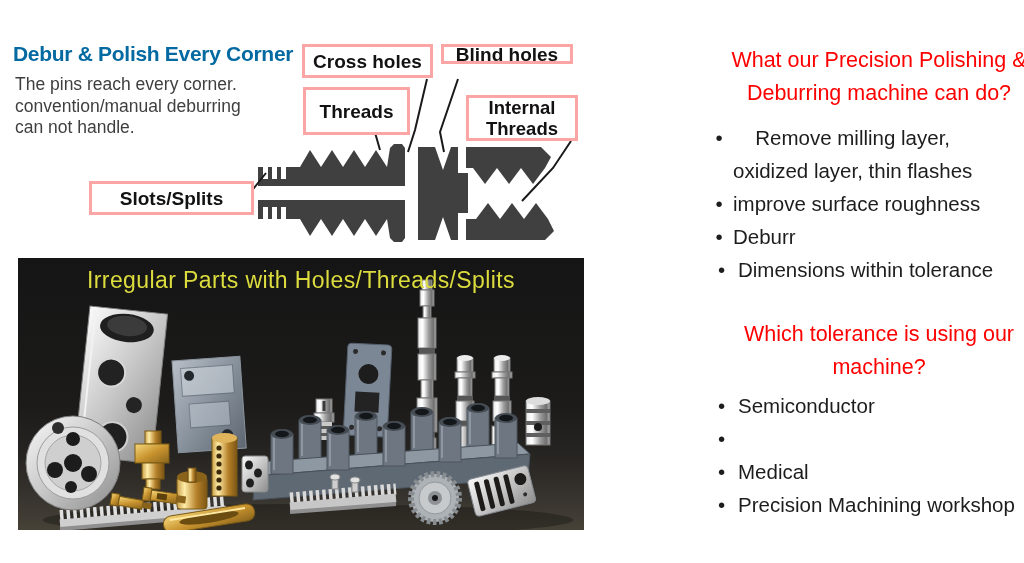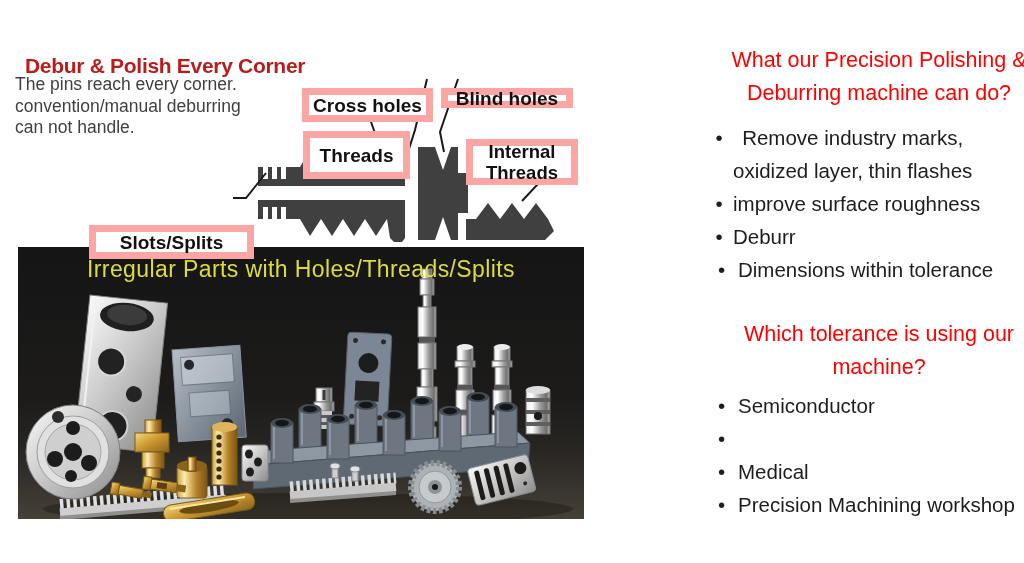--- a/index.html
+++ b/index.html
@@ -3,45 +3,45 @@
 <meta charset="utf-8">
 <style>
   html,body{margin:0;padding:0;}
   body{background:#e8e8e8;}
   .slide{
     position:relative;width:1024px;height:563px;background:#ffffff;
     font-family:"Liberation Sans",sans-serif;overflow:hidden;
   }
   
   .main-heading{
-    position:absolute;left:13px;top:42px;margin:12px;
-    font-size:21px;font-weight:700;color:#b91c1c;letter-spacing:-0.3px;
+    position:absolute;left:13px;top:42px;margin:0;
+    font-size:21px;font-weight:700;color:#0369a1;letter-spacing:-0.3px;
     white-space:nowrap;z-index:2;
   }
   .desc{
     position:absolute;left:15px;top:74px;width:300px;
     font-size:17.5px;line-height:21.5px;color:var(--text-gray,#3f3f3f);z-index:2;
   }
   .desc div{white-space:nowrap;}
   
   .diagram-svg{position:absolute;left:0;top:0;z-index:1;pointer-events:none;}
   .lbl{
-    position:absolute;background:#ffffff;border:7px solid #fca5a5;
+    position:absolute;background:#ffffff;border:3px solid #fca5a5;
     display:flex;align-items:center;justify-content:center;
     font-weight:700;color:#121212;font-size:19px;line-height:21px;
-    text-align:center;z-index:3;box-sizing:border-box;margin-top:44px;
+    text-align:center;z-index:3;box-sizing:border-box;
   }
   .lbl-cross{left:302px;top:44px;width:131px;height:34px;}
   .lbl-blind{left:441px;top:44px;width:132px;height:20px;}
   .lbl-threads{left:303px;top:87px;width:107px;height:48px;}
   .lbl-internal{left:466px;top:95px;width:112px;height:46px;font-size:18.5px;padding:0 20px;}
   .lbl-slots{left:89px;top:181px;width:165px;height:34px;}
   
   .photo{
-    position:absolute;left:18px;top:247px;width:566px;height:272px;
+    position:absolute;left:18px;top:258px;width:566px;height:272px;
     background:var(--photo-bg,#181818);overflow:hidden;z-index:2;
   }
   .photo svg{position:absolute;left:0;top:0;}
   .photo-caption{
     position:absolute;left:0;top:9px;width:100%;text-align:center;
     font-size:23px;letter-spacing:.4px;color:var(--caption-yellow,#dcdc3e);
     font-weight:400;z-index:2;
   }
   
   .right-panel{position:absolute;left:703px;top:44px;width:352px;z-index:2;text-align:center;}
@@ -352,21 +352,21 @@
 
     <div class="red-heading">
       <div>What our Precision Polishing &amp;</div>
       <div>Deburring machine can do?</div>
     </div>
 
     <div class="bullets">
       <div class="bullet">
         <span class="dot">•</span>
         <span class="txt">
-          <div>Remove industry marks,</div>
+          <div>Remove milling layer,</div>
           <div>oxidized layer, thin flashes</div>
         </span>
       </div>
       <div class="bullet">
         <span class="dot">•</span>
         <span class="txt">
             <div>improve surface roughness</div>
           </span>
       </div>
       <div class="bullet">

